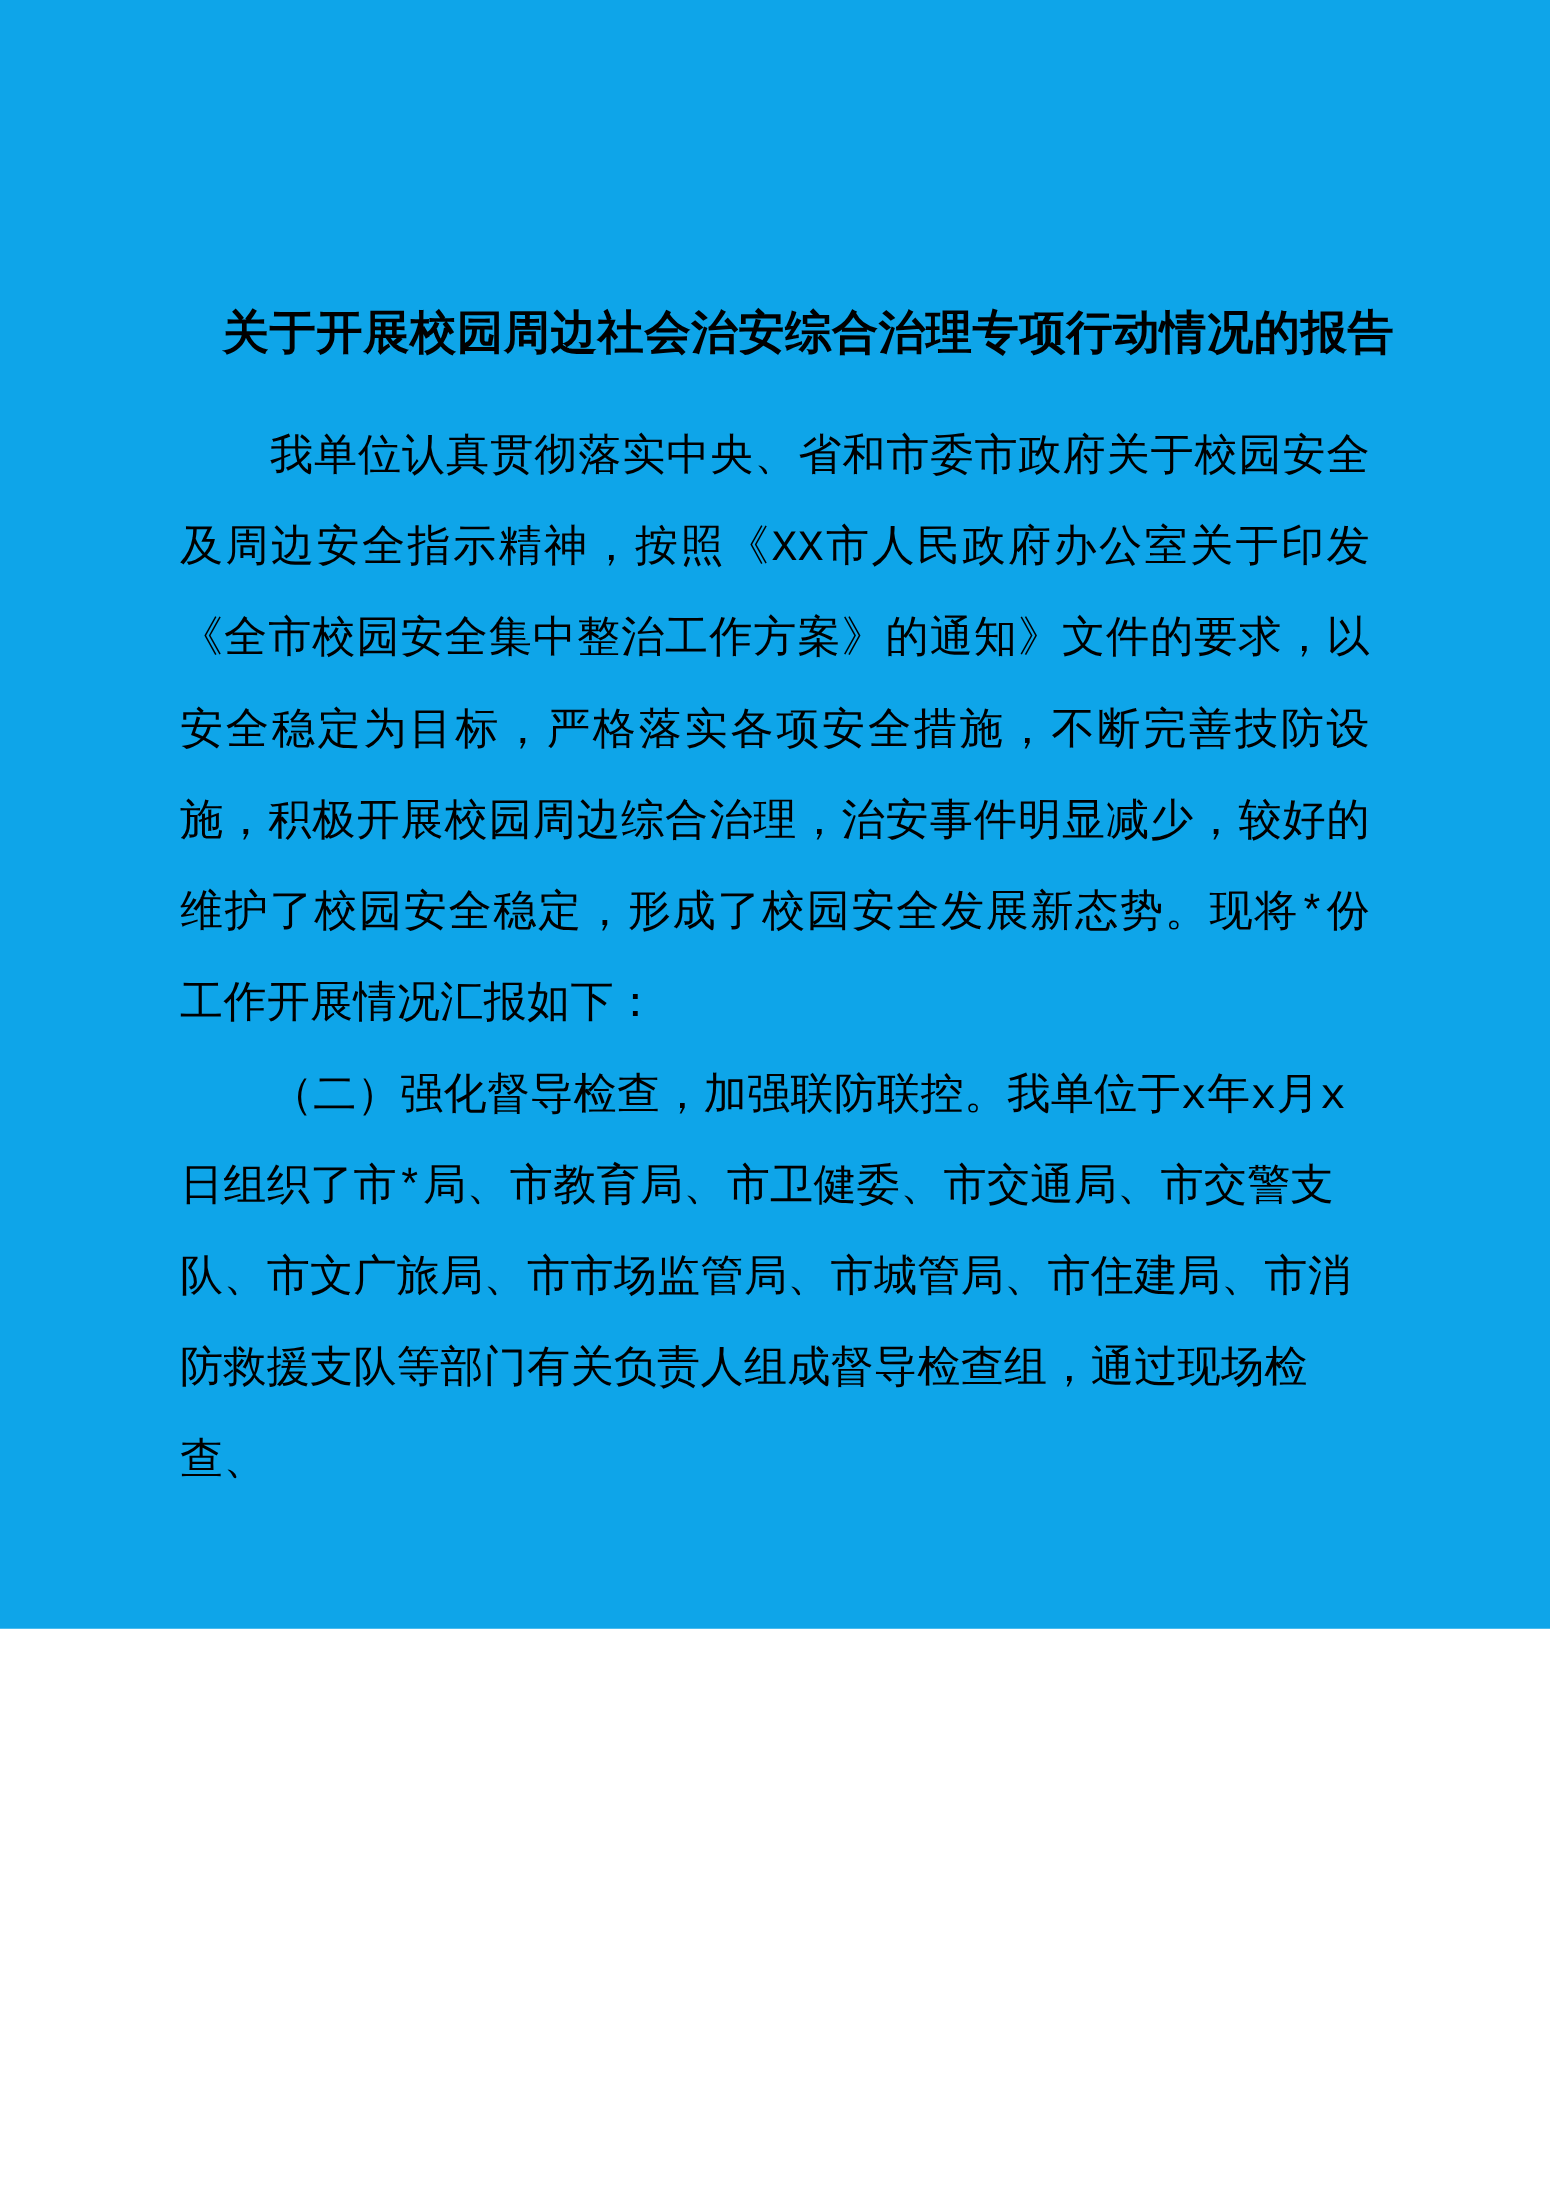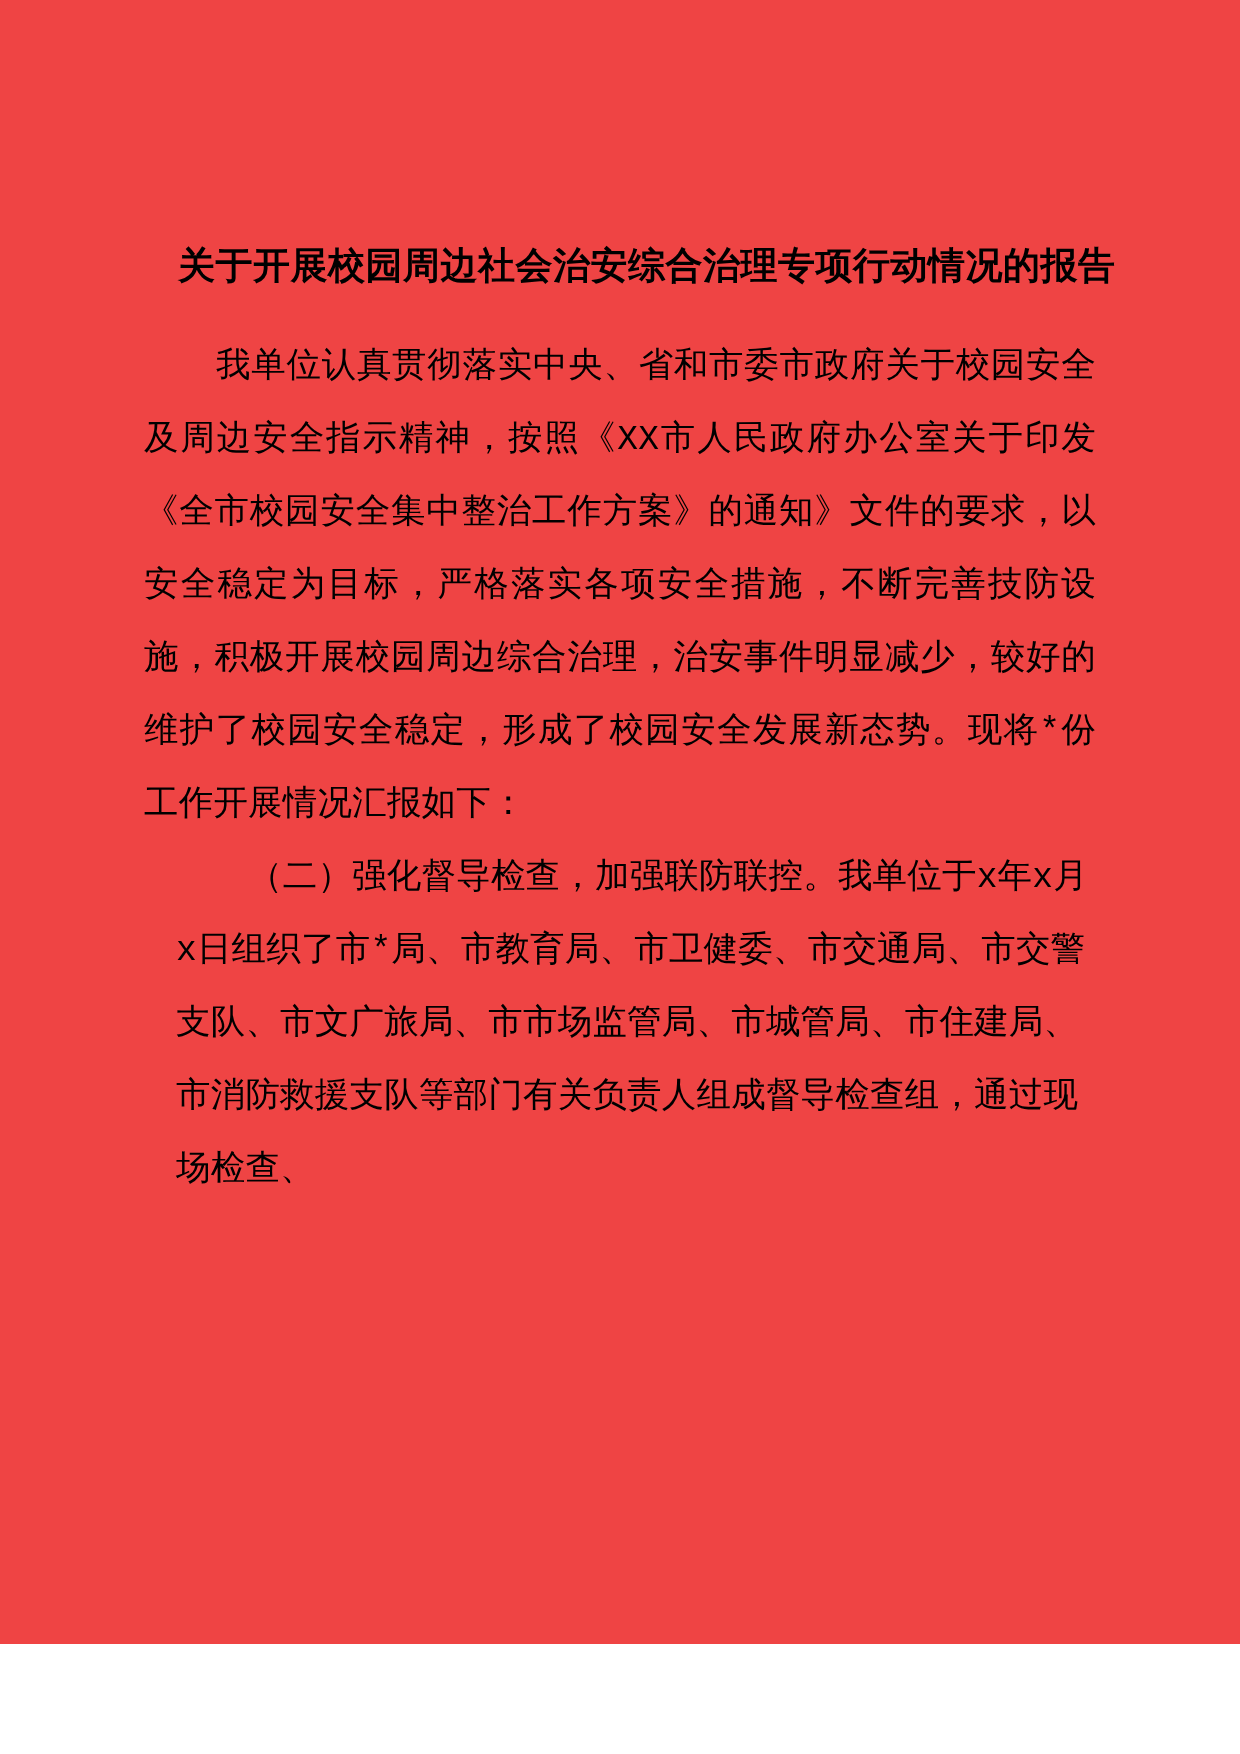--- a/index.html
+++ b/index.html
@@ -15,22 +15,22 @@
     font-family: "Liberation Sans", "DejaVu Sans", sans-serif;
     color: #000000;
     -webkit-font-smoothing: antialiased;
   }
 
   #page {
     position: absolute;
     left: 0;
     top: 0;
     width: 1240px;
-    height: 1644px;
-    background: #ef4444;
+    height: 1303px;
+    background: #0ea5e9;
   }
 
   #content {
     position: absolute;
     left: 144px;
     top: 236px;
     width: 952px;
   }
 
   .doc-title {
@@ -65,21 +65,20 @@
     font-size: 34.5px;
     font-weight: bold;
     line-height: 61px;
     margin: 0;
     text-indent: 76px;
     letter-spacing: 1px;
   }
 
   .para-last {
     text-align: left;
-    margin-left: 32px;
   }
 </style>
 </head>
 <body>
 
 <div id="page">
   <div id="content">
 
     <h1 class="doc-title">关于开展校园周边社会治安综合治理专项行动情况的报告</h1>
 

